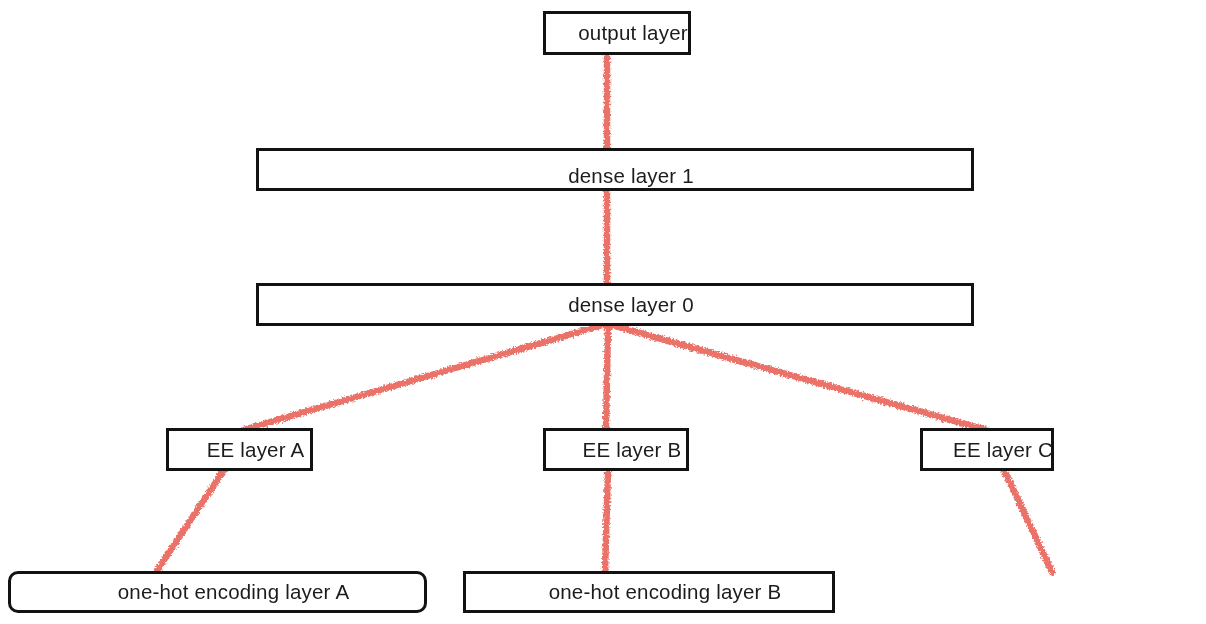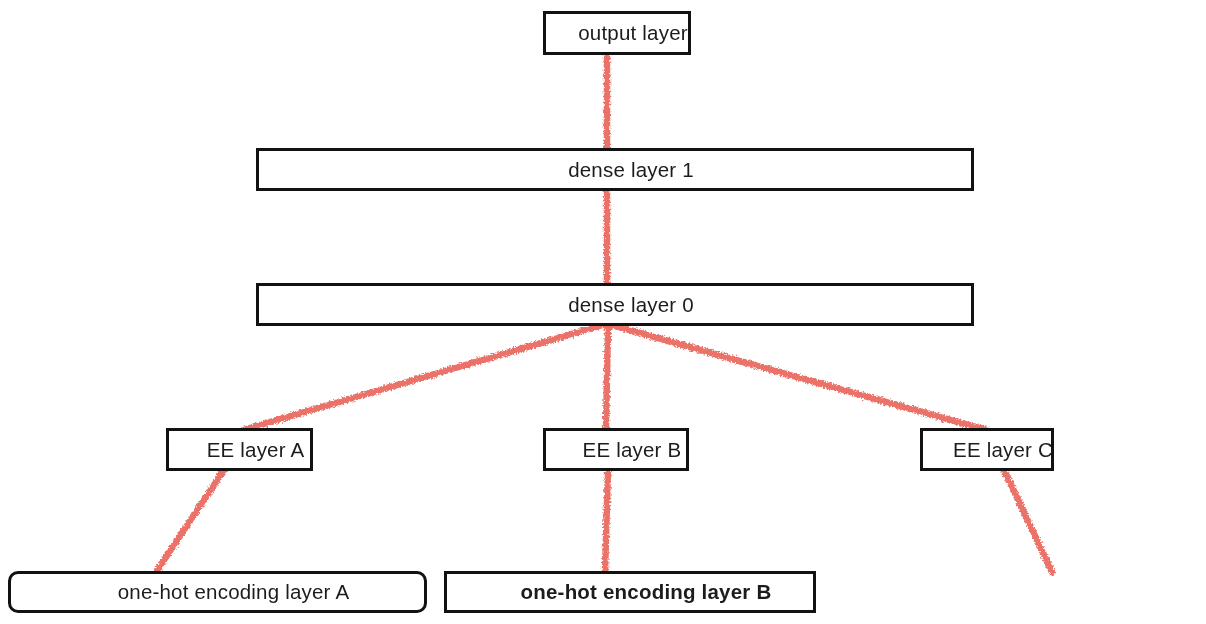--- a/index.html
+++ b/index.html
@@ -33,27 +33,27 @@
     align-items: center;
     justify-content: center;
     font-size: 20.5px;
     color: #1c1c1c;
     letter-spacing: 0.2px;
     white-space: nowrap;
     padding-left: 32px;
   }
   
   .n-output  { left: 543px; top: 11px;  width: 148px; height: 44px; }
-  .n-dense1  { left: 256px; top: 148px; width: 718px; height: 43px; }
+  .n-dense1  { left: 256px; top: 148px; width: 718px; height: 43px; align-items: flex-end; }
   .n-dense0  { left: 256px; top: 283px; width: 718px; height: 43px; }
   .n-ee-a    { left: 166px; top: 428px; width: 147px; height: 43px; }
   .n-ee-b    { left: 543px; top: 428px; width: 146px; height: 43px; }
   .n-ee-c    { left: 920px; top: 428px; width: 134px; height: 43px; }
   .n-onehot-a{ left: 8px;   top: 571px; width: 419px; height: 42px; border-radius: 10px; }
-  .n-onehot-b{ left: 444px; top: 571px; width: 372px; height: 42px; font-weight: bold; }
+  .n-onehot-b{ left: 463px; top: 571px; width: 372px; height: 42px; }
   .n-onehot-c{ left: 862px; top: 571px; width: 334px; height: 42px; }
 </style>
 </head>
 <body>
 
 <div class="canvas">
 
   <svg class="edges-svg" viewBox="0 0 1206 624" xmlns="http://www.w3.org/2000/svg">
     <defs>
       <filter id="crayon" filterUnits="userSpaceOnUse" x="0" y="0" width="1206" height="624">

